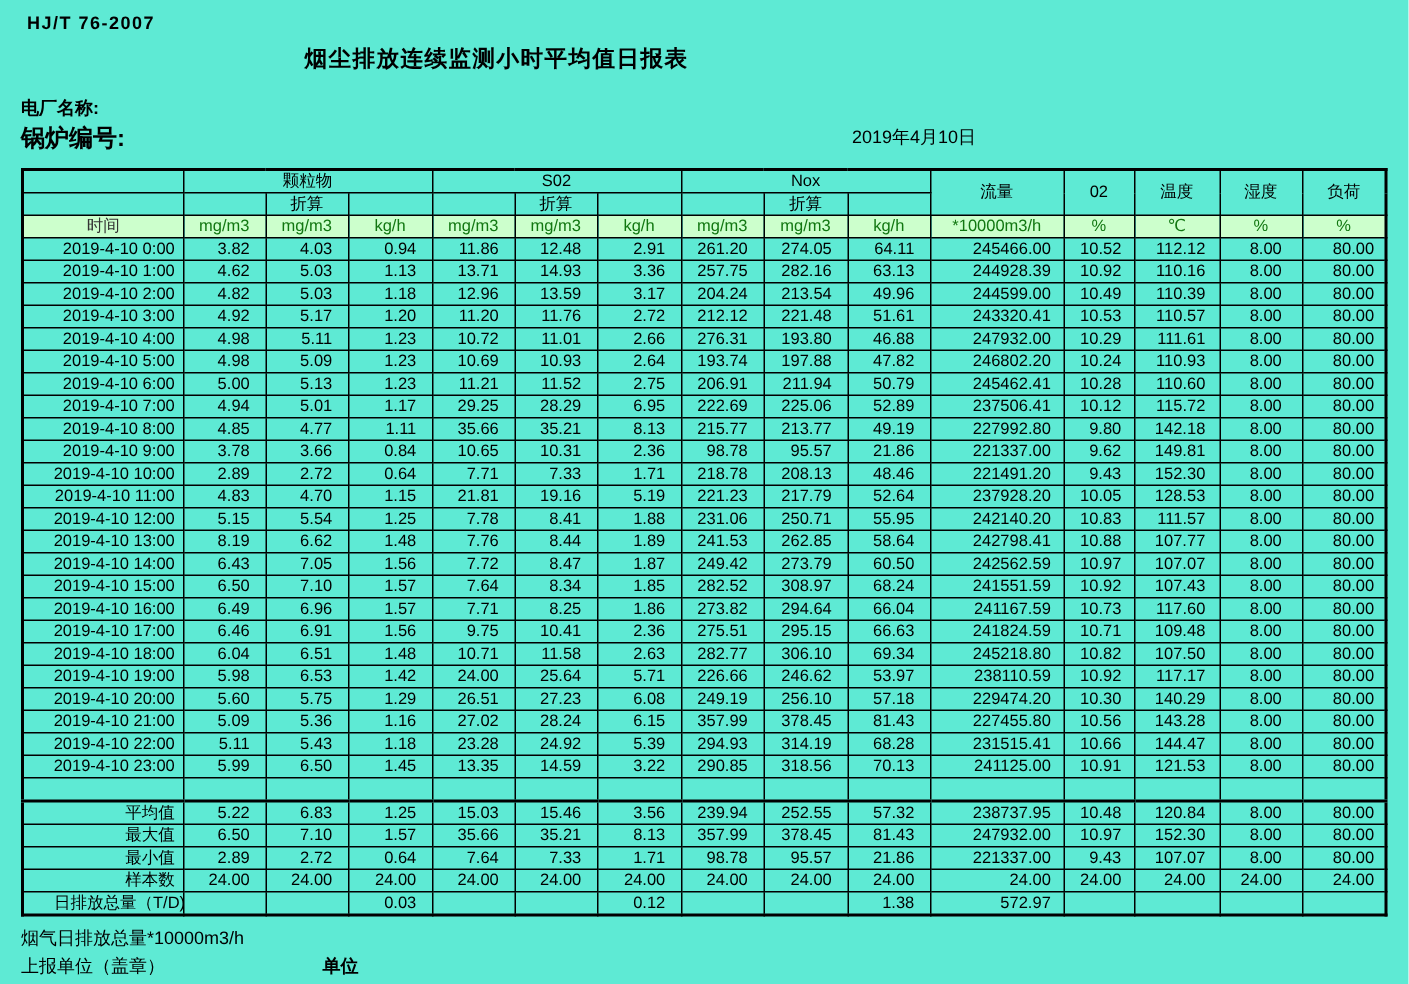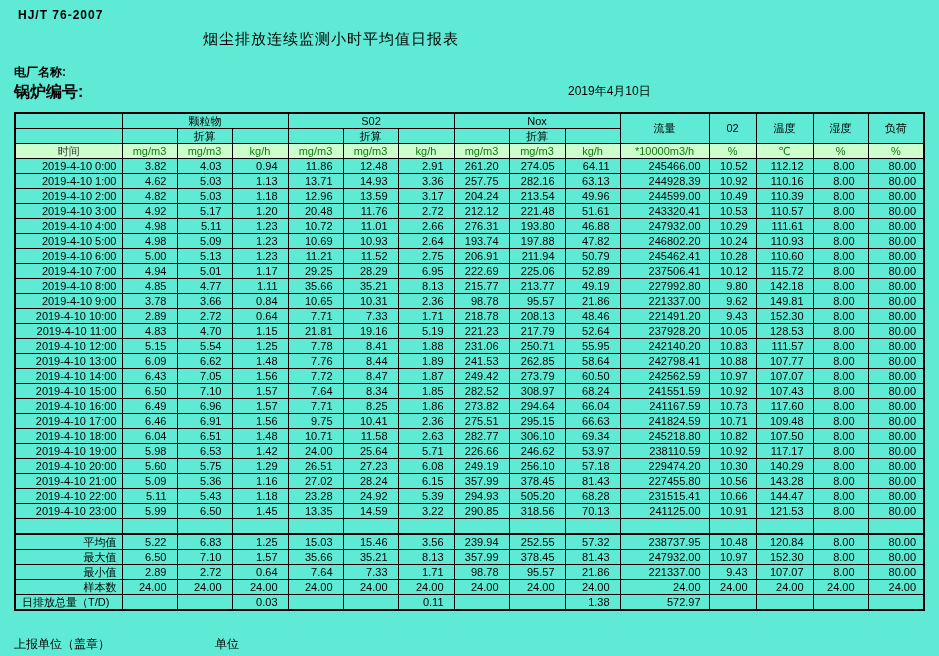--- a/index.html
+++ b/index.html
@@ -2,21 +2,21 @@
 <html><head>
 <meta charset="utf-8">
 <style>
   html,body{margin:0;padding:0;background:#ffffff;}
   .page{
     position:relative;width:939px;height:656px;background:#5eead4;
     font-family:"Liberation Sans","DejaVu Sans",sans-serif;color:#000;
     overflow:hidden;
   }
   .doc-code{position:absolute;left:18px;top:8px;font-size:12px;font-weight:bold;letter-spacing:1px;}
-  .title{position:absolute;left:203px;top:30px;font-size:15px;font-weight:normal;letter-spacing:1px;}
+  .title{position:absolute;left:203px;top:30px;font-size:15px;font-weight:bold;letter-spacing:1px;}
   .plant-label{position:absolute;left:14px;top:64px;font-size:12px;font-weight:bold;}
   .boiler-label{position:absolute;left:14px;top:82px;font-size:16px;font-weight:bold;}
   .report-date{position:absolute;left:568px;top:83px;font-size:12px;}
 
   .rpt{
     position:absolute;left:14px;top:112px;width:909px;
     border-collapse:collapse;table-layout:fixed;
     border:2px solid #000;
     font-size:11px;
   }
@@ -28,25 +28,25 @@
   .rpt tr.units td{background:#ccffcc;color:#117711;}
   .rpt tr.units td.time-hdr{color:#333333;}
   .rpt tbody td{text-align:right;padding-right:10px;}
   .rpt tbody td:nth-child(1){padding-right:5px;}
   .rpt tbody td:nth-child(11){padding-right:8px;}
   .rpt tbody td:nth-child(12){padding-right:8px;text-align:right;}
   .rpt tbody td:nth-child(13){padding-right:9px;}
   .rpt tbody td:nth-child(14){padding-right:13px;}
   .rpt tbody td:nth-child(15){padding-right:7px;}
   .rpt tr.thick-top td{border-top:2px solid #000;}
-  .rpt td.label-left{text-align:left;padding-left:6px;padding-right:0;}
+  .rpt td.label-left{text-align:left;padding-left:20px;padding-right:0;}
 
   .footer-note{position:absolute;left:14px;top:617px;font-size:12px;}
   .report-unit-label{position:absolute;left:14px;top:636px;font-size:12px;}
-  .unit-label{position:absolute;left:215px;top:636px;font-size:12px;}
+  .unit-label{position:absolute;left:215px;top:636px;font-size:12px;font-weight:bold;}
 </style>
 </head>
 <body>
 
 <div class="page">
   <div class="doc-code">HJ/T  76-2007</div>
   <div class="title">烟尘排放连续监测小时平均值日报表</div>
   <div class="plant-label">电厂名称:</div>
   <div class="boiler-label">锅炉编号:</div>
   <div class="report-date">2019年4月10日</div>
@@ -161,21 +161,21 @@
           <td>10.49</td>
           <td>110.39</td>
           <td>8.00</td>
           <td>80.00</td>
         </tr>
         <tr>
           <td>2019-4-10 3:00</td>
           <td>4.92</td>
           <td>5.17</td>
           <td>1.20</td>
-          <td>20.48</td>
+          <td>11.20</td>
           <td>11.76</td>
           <td>2.72</td>
           <td>212.12</td>
           <td>221.48</td>
           <td>51.61</td>
           <td>243320.41</td>
           <td>10.53</td>
           <td>110.57</td>
           <td>8.00</td>
           <td>80.00</td>
@@ -328,21 +328,21 @@
           <td>250.71</td>
           <td>55.95</td>
           <td>242140.20</td>
           <td>10.83</td>
           <td>111.57</td>
           <td>8.00</td>
           <td>80.00</td>
         </tr>
         <tr>
           <td>2019-4-10 13:00</td>
-          <td>6.09</td>
+          <td>8.19</td>
           <td>6.62</td>
           <td>1.48</td>
           <td>7.76</td>
           <td>8.44</td>
           <td>1.89</td>
           <td>241.53</td>
           <td>262.85</td>
           <td>58.64</td>
           <td>242798.41</td>
           <td>10.88</td>
@@ -488,21 +488,21 @@
         </tr>
         <tr>
           <td>2019-4-10 22:00</td>
           <td>5.11</td>
           <td>5.43</td>
           <td>1.18</td>
           <td>23.28</td>
           <td>24.92</td>
           <td>5.39</td>
           <td>294.93</td>
-          <td>505.20</td>
+          <td>314.19</td>
           <td>68.28</td>
           <td>231515.41</td>
           <td>10.66</td>
           <td>144.47</td>
           <td>8.00</td>
           <td>80.00</td>
         </tr>
         <tr>
           <td>2019-4-10 23:00</td>
           <td>5.99</td>
@@ -605,28 +605,29 @@
           <td>24.00</td>
           <td>24.00</td>
         </tr>
         <tr>
           <td class="label-left">日排放总量（T/D)</td>
           <td></td>
           <td></td>
           <td>0.03</td>
           <td></td>
           <td></td>
-          <td>0.11</td>
+          <td>0.12</td>
           <td></td>
           <td></td>
           <td>1.38</td>
           <td>572.97</td>
           <td></td>
           <td></td>
           <td></td>
           <td></td>
         </tr>
       </tbody>
   </table>
 
+  <div class="footer-note">烟气日排放总量*10000m3/h</div>
   <div class="report-unit-label">上报单位（盖章）</div>
   <div class="unit-label">单位</div>
 </div>
 
 </body></html>

